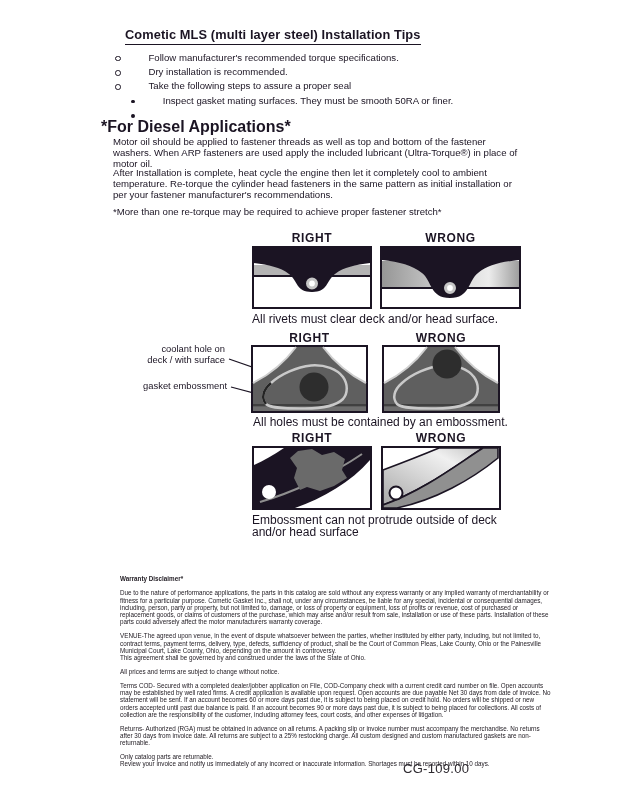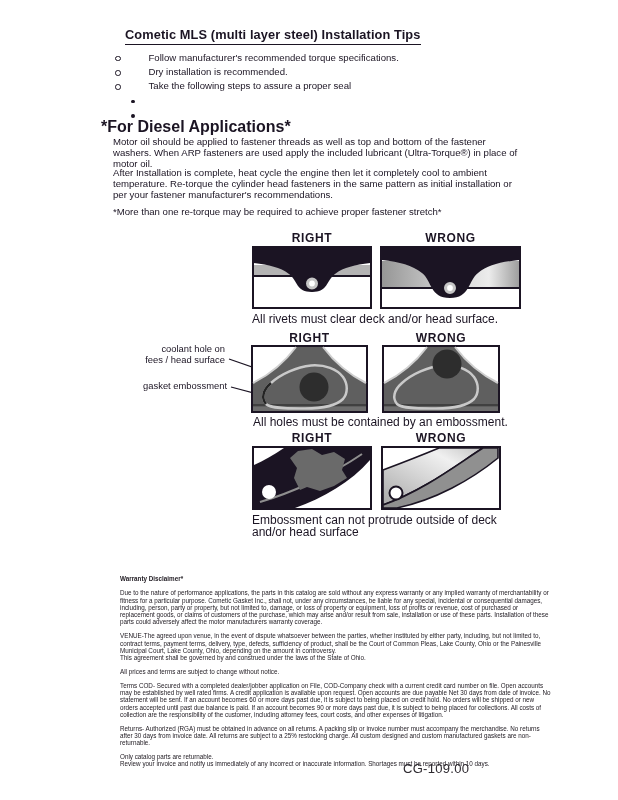--- a/index.html
+++ b/index.html
@@ -53,20 +53,21 @@
     <div class="tip-row">
       <span class="marker-circle"></span>
       <span>Dry installation is recommended.</span>
     </div>
     <div class="tip-row">
       <span class="marker-circle"></span>
       <span>Take the following steps to assure a proper seal</span>
     </div>
     <div class="tip-row sub">
       <span class="marker-dot"></span>
+      <span>Inspect gasket mating surfaces.  They must be smooth 50RA or finer.</span>
     </div>
     <div class="tip-row sub">
       <span class="marker-dot"></span>
     </div>
   </div>
 
   <div class="abs diesel-heading">*For Diesel Applications*</div>
   <div class="abs para p1">Motor oil should be applied to fastener threads as well as top and bottom of the fastener washers. When ARP fasteners are used apply the included lubricant (Ultra-Torque®) in place of motor oil.</div>
   <div class="abs para p2">After Installation is complete, heat cycle the engine then let it completely cool to ambient temperature. Re-torque the cylinder head fasteners in the same pattern as initial installation or per your fastener manufacturer's recommendations.</div>
   <div class="abs para p3">*More than one re-torque may be required to achieve proper fastener stretch*</div>
@@ -99,21 +100,21 @@
     <circle cx="70" cy="42" r="7" fill="#c6c6c6" stroke="#1b1423" stroke-width="2"></circle>
     <circle cx="70" cy="42" r="2.9" fill="#ffffff"></circle>
   </svg>
 
   <div class="abs caption" style="left:237px;top:313px;">All rivets must clear deck and/or head surface.</div>
 
   <div class="abs dg-header" style="left:236px;top:331px;width:117px;">RIGHT</div>
   <div class="abs dg-header" style="left:367px;top:331px;width:118px;">WRONG</div>
 
   <div class="abs ann-label" style="left:98px;top:344px;width:112px;">coolant hole on</div>
-  <div class="abs ann-label" style="left:98px;top:355px;width:112px;">fees / head surface</div>
+  <div class="abs ann-label" style="left:98px;top:355px;width:112px;">deck / with surface</div>
   <div class="abs ann-label" style="left:88px;top:381px;width:124px;text-align:right;">gasket embossment</div>
 
   <svg class="abs" style="left:0;top:340px;pointer-events:none;" width="618" height="80" viewBox="0 0 618 80">
     <line x1="214" y1="19" x2="298" y2="48" stroke="#1b1423" stroke-width="1.2"></line>
     <line x1="216" y1="47" x2="258" y2="58" stroke="#1b1423" stroke-width="1.2"></line>
   </svg>
 
   <svg class="abs" style="left:236px;top:345px;" width="117" height="68" viewBox="0 0 117 68">
     <rect x="1" y="1" width="115" height="66" fill="#5f5f5f" stroke="#1b1423" stroke-width="2"></rect>
     <path d="M2,2 L45,2 C36,14 22,28 2,38 Z" fill="#ffffff"></path>

